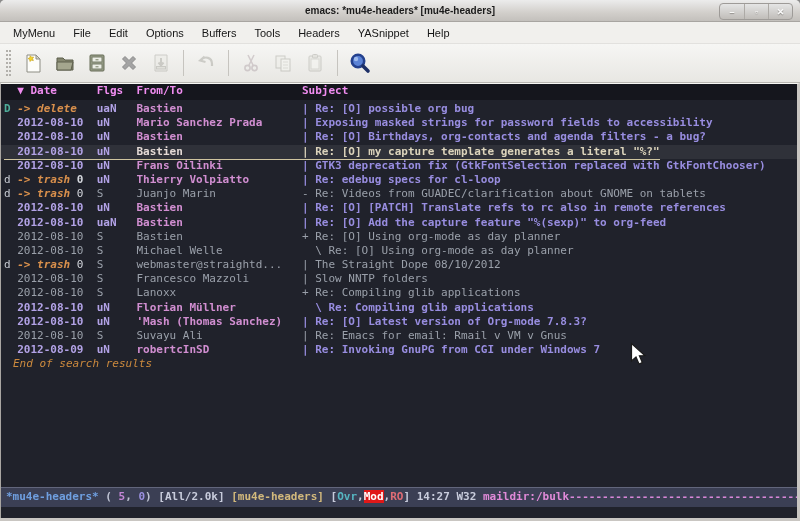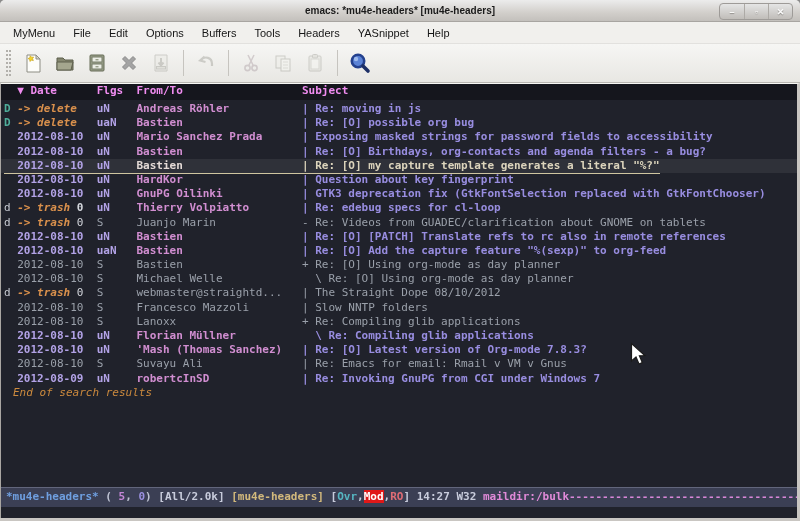--- a/index.html
+++ b/index.html
@@ -175,27 +175,25 @@
         <circle cx="8" cy="8" r="2.2" fill="#aac4f0" opacity=".85"></circle>
         <path d="M15 15 L20 20" stroke="#1d2f66" stroke-width="3.6" stroke-linecap="round"></path>
       </svg>
     </div>
   </div>
 
   <div class="content">
     <div class="header-line"><span class="mk"> </span><span class="dt">▼ Date</span><span class="fl">Flgs</span><span class="fr">From/To</span><span class="sj">Subject</span></div>
 
     <div class="msg-list">
-        <div class="row unread"><span class="line"><span class="mk mk-D">D</span><span class="dt"><span class="mark">-&gt; delete</span><span class="msuf"></span></span><span class="fl">uN</span><span class="fr">Andreas Röhler</span><span class="sj">| Re: moving in js</span></span></div>
         <div class="row unread"><span class="line"><span class="mk mk-D">D</span><span class="dt"><span class="mark">-&gt; delete</span><span class="msuf"></span></span><span class="fl">uaN</span><span class="fr">Bastien</span><span class="sj">| Re: [O] possible org bug</span></span></div>
         <div class="row unread"><span class="line"><span class="mk "> </span><span class="dt">2012-08-10</span><span class="fl">uN</span><span class="fr">Mario Sanchez Prada</span><span class="sj">| Exposing masked strings for password fields to accessibility</span></span></div>
         <div class="row unread"><span class="line"><span class="mk "> </span><span class="dt">2012-08-10</span><span class="fl">uN</span><span class="fr">Bastien</span><span class="sj">| Re: [O] Birthdays, org-contacts and agenda filters - a bug?</span></span></div>
         <div class="row current"><span class="line"><span class="mk "> </span><span class="dt">2012-08-10</span><span class="fl">uN</span><span class="fr">Bastien</span><span class="sj">| Re: [O] my capture template generates a literal "%?"</span></span></div>
-        <div class="row unread"><span class="line"><span class="mk "> </span><span class="dt">2012-08-10</span><span class="fl">uN</span><span class="fr">HardKor</span><span class="sj">| Question about key fingerprint</span></span></div>
-        <div class="row unread"><span class="line"><span class="mk "> </span><span class="dt">2012-08-10</span><span class="fl">uN</span><span class="fr">GnuPG Oilinki</span><span class="sj">| GTK3 deprecation fix (GtkFontSelection replaced with GtkFontChooser)</span></span></div>
+        <div class="row unread"><span class="line"><span class="mk "> </span><span class="dt">2012-08-10</span><span class="fl">uN</span><span class="fr">Frans Oilinki</span><span class="sj">| GTK3 deprecation fix (GtkFontSelection replaced with GtkFontChooser)</span></span></div>
         <div class="row unread"><span class="line"><span class="mk mk-d">d</span><span class="dt"><span class="mark">-&gt; trash</span><span class="msuf"> 0</span></span><span class="fl">uN</span><span class="fr">Thierry Volpiatto</span><span class="sj">| Re: edebug specs for cl-loop</span></span></div>
         <div class="row read"><span class="line"><span class="mk mk-d">d</span><span class="dt"><span class="mark">-&gt; trash</span><span class="msuf"> 0</span></span><span class="fl">S</span><span class="fr">Juanjo Marin</span><span class="sj">- Re: Videos from GUADEC/clarification about GNOME on tablets</span></span></div>
         <div class="row unread"><span class="line"><span class="mk "> </span><span class="dt">2012-08-10</span><span class="fl">uN</span><span class="fr">Bastien</span><span class="sj">| Re: [O] [PATCH] Translate refs to rc also in remote references</span></span></div>
         <div class="row unread"><span class="line"><span class="mk "> </span><span class="dt">2012-08-10</span><span class="fl">uaN</span><span class="fr">Bastien</span><span class="sj">| Re: [O] Add the capture feature "%(sexp)" to org-feed</span></span></div>
         <div class="row read"><span class="line"><span class="mk "> </span><span class="dt">2012-08-10</span><span class="fl">S</span><span class="fr">Bastien</span><span class="sj">+ Re: [O] Using org-mode as day planner</span></span></div>
         <div class="row read"><span class="line"><span class="mk "> </span><span class="dt">2012-08-10</span><span class="fl">S</span><span class="fr">Michael Welle</span><span class="sj">  \ Re: [O] Using org-mode as day planner</span></span></div>
         <div class="row read"><span class="line"><span class="mk mk-d">d</span><span class="dt"><span class="mark">-&gt; trash</span><span class="msuf"> 0</span></span><span class="fl">S</span><span class="fr">webmaster@straightd...</span><span class="sj">| The Straight Dope 08/10/2012</span></span></div>
         <div class="row read"><span class="line"><span class="mk "> </span><span class="dt">2012-08-10</span><span class="fl">S</span><span class="fr">Francesco Mazzoli</span><span class="sj">| Slow NNTP folders</span></span></div>
         <div class="row read"><span class="line"><span class="mk "> </span><span class="dt">2012-08-10</span><span class="fl">S</span><span class="fr">Lanoxx</span><span class="sj">+ Re: Compiling glib applications</span></span></div>
         <div class="row unread"><span class="line"><span class="mk "> </span><span class="dt">2012-08-10</span><span class="fl">uN</span><span class="fr">Florian Müllner</span><span class="sj">  \ Re: Compiling glib applications</span></span></div>

